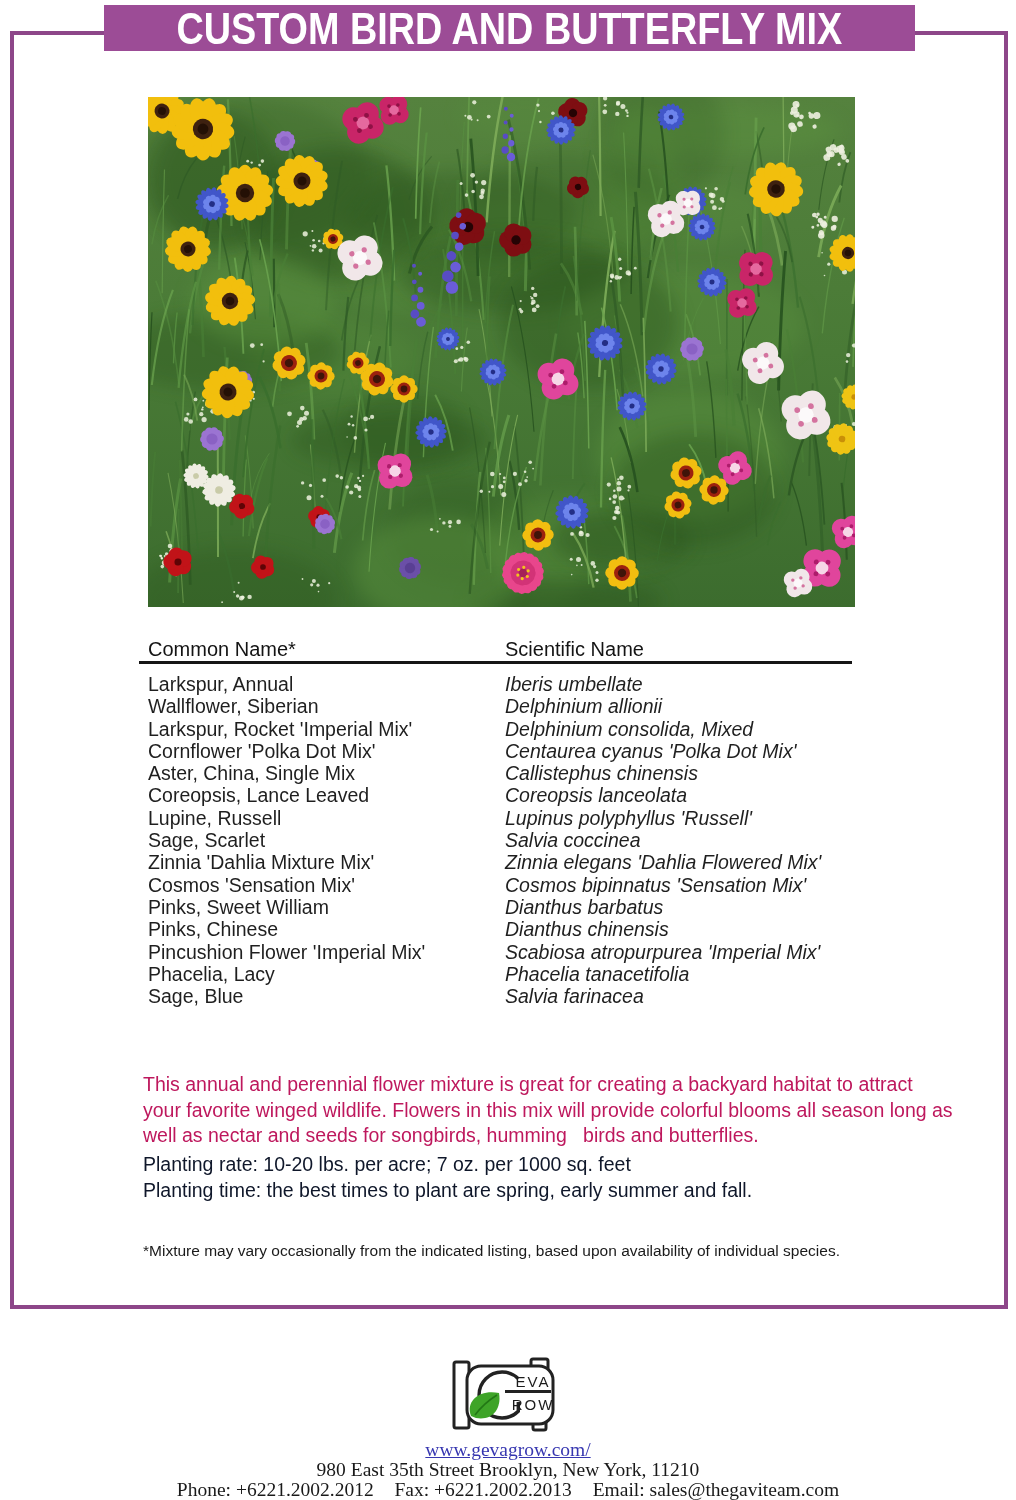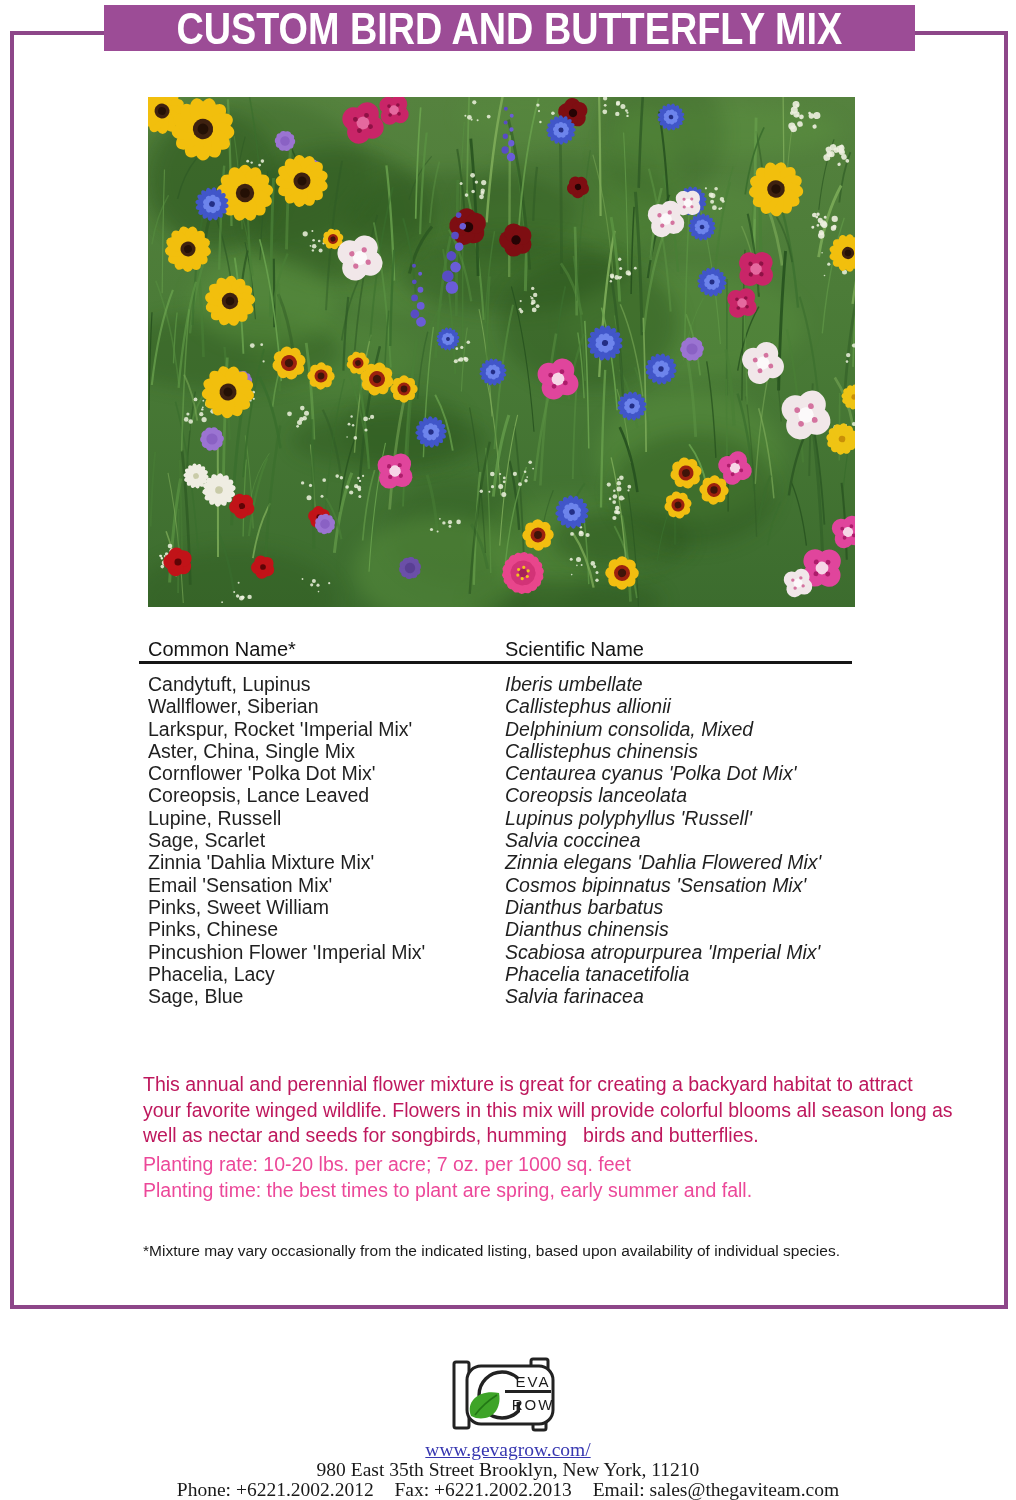--- a/index.html
+++ b/index.html
@@ -21,21 +21,21 @@
   .spec-head { position:absolute; left:148px; top:638px; width:705px; font-size:20px; color:#141414; z-index:2; }
   .spec-head .col2h { position:absolute; left:357px; top:0; }
   .spec-line { position:absolute; left:139px; top:661px; width:713px; height:3px; background:#151515; z-index:2; }
 
   .spec-rows { position:absolute; left:148px; top:673px; font-size:19.5px; line-height:22.3px; color:#1f1f1f; z-index:2; }
   .spec-row .col1 { display:inline-block; width:357px; vertical-align:top; }
   .spec-row .col2 { display:inline-block; vertical-align:top;font-style:italic; }
 
   .desc { position:absolute; left:143px; top:1072px; width:812px; font-size:19.5px; line-height:25.5px;
           color:#be185d; white-space:pre-wrap; z-index:2; }
-  .planting { position:absolute; left:143px; top:1152px; font-size:19.5px; line-height:25.8px; color:#ec4899; z-index:2; }
+  .planting { position:absolute; left:143px; top:1152px; font-size:19.5px; line-height:25.8px; color:#0f172a; z-index:2; }
   .disclaimer { position:absolute; left:143px; top:1242px; font-size:15.5px; color:#1a1a1a; z-index:2; }
 
   .logo { position:absolute; left:447px; top:1354px; width:122px; height:82px; z-index:2; }
 
   .f-web, .f-addr, .f-contact { position:absolute; left:0; width:100%; text-align:center;
       font-family:"Liberation Serif", serif; font-size:19.5px; color:#191919; z-index:2; }
   .f-web { top:1439px; }
   .f-web .link { color:var(--link,#3636b0); text-decoration:underline; cursor:pointer; }
   .f-addr { top:1459px; }
   .f-contact { top:1479px; }
@@ -1806,30 +1806,30 @@
         </g>
     </svg>
   </div>
 
   <div class="spec-head">
     <span class="col1h">Common Name*</span>
     <span class="col2h">Scientific Name</span>
   </div>
   <div class="spec-line"></div>
   <div class="spec-rows" id="spec-rows">
-      <div class="spec-row"><span class="col1">Candytuft, Lupinus</span><span class="col2">Iberis umbellate</span></div>
-      <div class="spec-row"><span class="col1">Wallflower, Siberian</span><span class="col2">Callistephus allionii</span></div>
+      <div class="spec-row"><span class="col1">Larkspur, Annual</span><span class="col2">Iberis umbellate</span></div>
+      <div class="spec-row"><span class="col1">Wallflower, Siberian</span><span class="col2">Delphinium allionii</span></div>
       <div class="spec-row"><span class="col1">Larkspur, Rocket 'Imperial Mix'</span><span class="col2">Delphinium consolida, Mixed</span></div>
+      <div class="spec-row"><span class="col1">Cornflower 'Polka Dot Mix'</span><span class="col2">Centaurea cyanus 'Polka Dot Mix'</span></div>
       <div class="spec-row"><span class="col1">Aster, China, Single Mix</span><span class="col2">Callistephus chinensis</span></div>
-      <div class="spec-row"><span class="col1">Cornflower 'Polka Dot Mix'</span><span class="col2">Centaurea cyanus 'Polka Dot Mix'</span></div>
       <div class="spec-row"><span class="col1">Coreopsis, Lance Leaved</span><span class="col2">Coreopsis lanceolata</span></div>
       <div class="spec-row"><span class="col1">Lupine, Russell</span><span class="col2">Lupinus polyphyllus 'Russell'</span></div>
       <div class="spec-row"><span class="col1">Sage, Scarlet</span><span class="col2">Salvia coccinea</span></div>
       <div class="spec-row"><span class="col1">Zinnia 'Dahlia Mixture Mix'</span><span class="col2">Zinnia elegans 'Dahlia Flowered Mix'</span></div>
-      <div class="spec-row"><span class="col1">Email 'Sensation Mix'</span><span class="col2">Cosmos bipinnatus 'Sensation Mix'</span></div>
+      <div class="spec-row"><span class="col1">Cosmos 'Sensation Mix'</span><span class="col2">Cosmos bipinnatus 'Sensation Mix'</span></div>
       <div class="spec-row"><span class="col1">Pinks, Sweet William</span><span class="col2">Dianthus barbatus</span></div>
       <div class="spec-row"><span class="col1">Pinks, Chinese</span><span class="col2">Dianthus chinensis</span></div>
       <div class="spec-row"><span class="col1">Pincushion Flower 'Imperial Mix'</span><span class="col2">Scabiosa atropurpurea 'Imperial Mix'</span></div>
       <div class="spec-row"><span class="col1">Phacelia, Lacy</span><span class="col2">Phacelia tanacetifolia</span></div>
       <div class="spec-row"><span class="col1">Sage, Blue</span><span class="col2">Salvia farinacea</span></div>
     </div>
 
   <div class="desc">This annual and perennial flower mixture is great for creating a backyard habitat to attract your favorite winged wildlife. Flowers in this mix will provide colorful blooms all season long as well as nectar and seeds for songbirds, humming   birds and butterflies.</div>
 
   <div class="planting">

